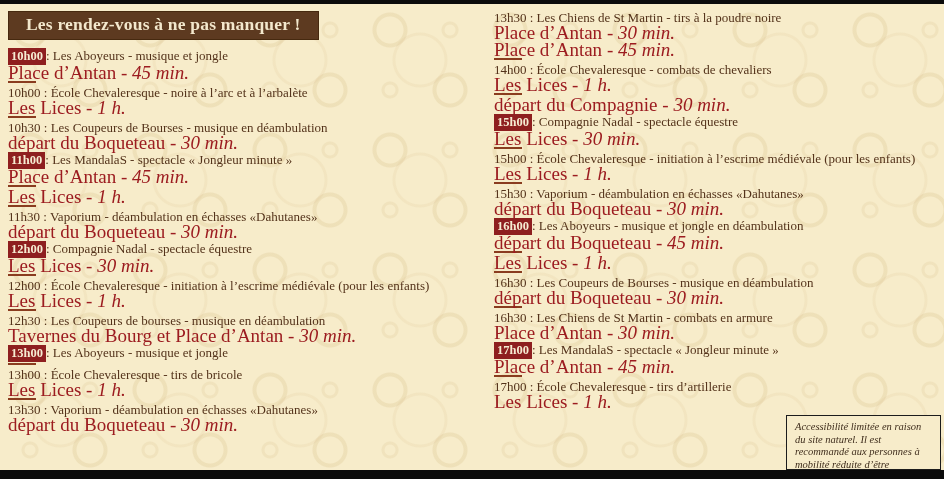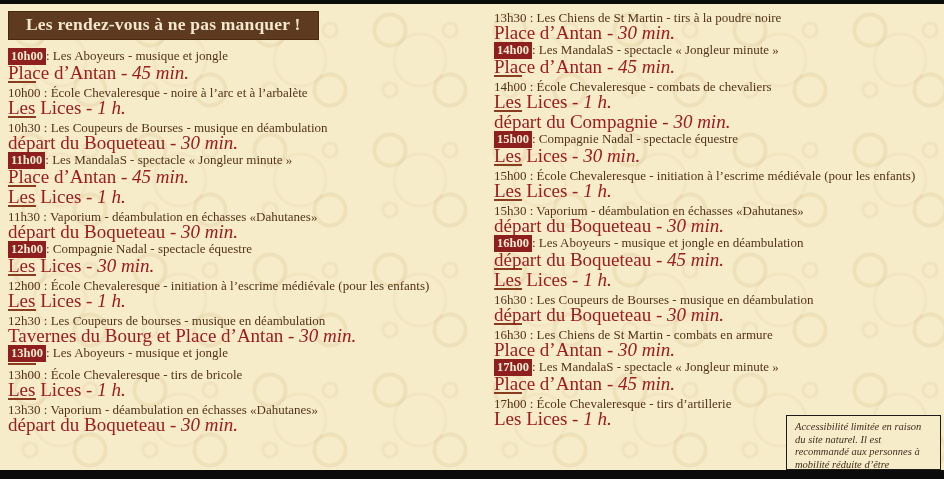--- a/index.html
+++ b/index.html
@@ -222,23 +222,20 @@
             <div class="line1">
               <span class="time">13h30</span><span class="colon"> : </span><span class="desc">Les Chiens de St Martin - tirs à la poudre noire</span>
             </div>
             <div class="line2">
               <span class="loc">Place d’Antan</span><span class="dash"> - </span><span class="dur">30 min.</span>
             </div>
 
           </div>
 
           <div class="entry">
-            <div class="line1">
-              <span class="chip">14h00</span><span class="colon">: </span><span class="desc">Les MandalaS - spectacle « Jongleur minute »</span>
-            </div>
             <div class="line2">
               <span class="loc">Place d’Antan</span><span class="dash"> - </span><span class="dur">45 min.</span>
             </div>
             <div class="sep"></div>
           </div>
 
           <div class="entry">
             <div class="line1">
               <span class="time">14h00</span><span class="colon"> : </span><span class="desc">École Chevaleresque - combats de chevaliers</span>
             </div>

